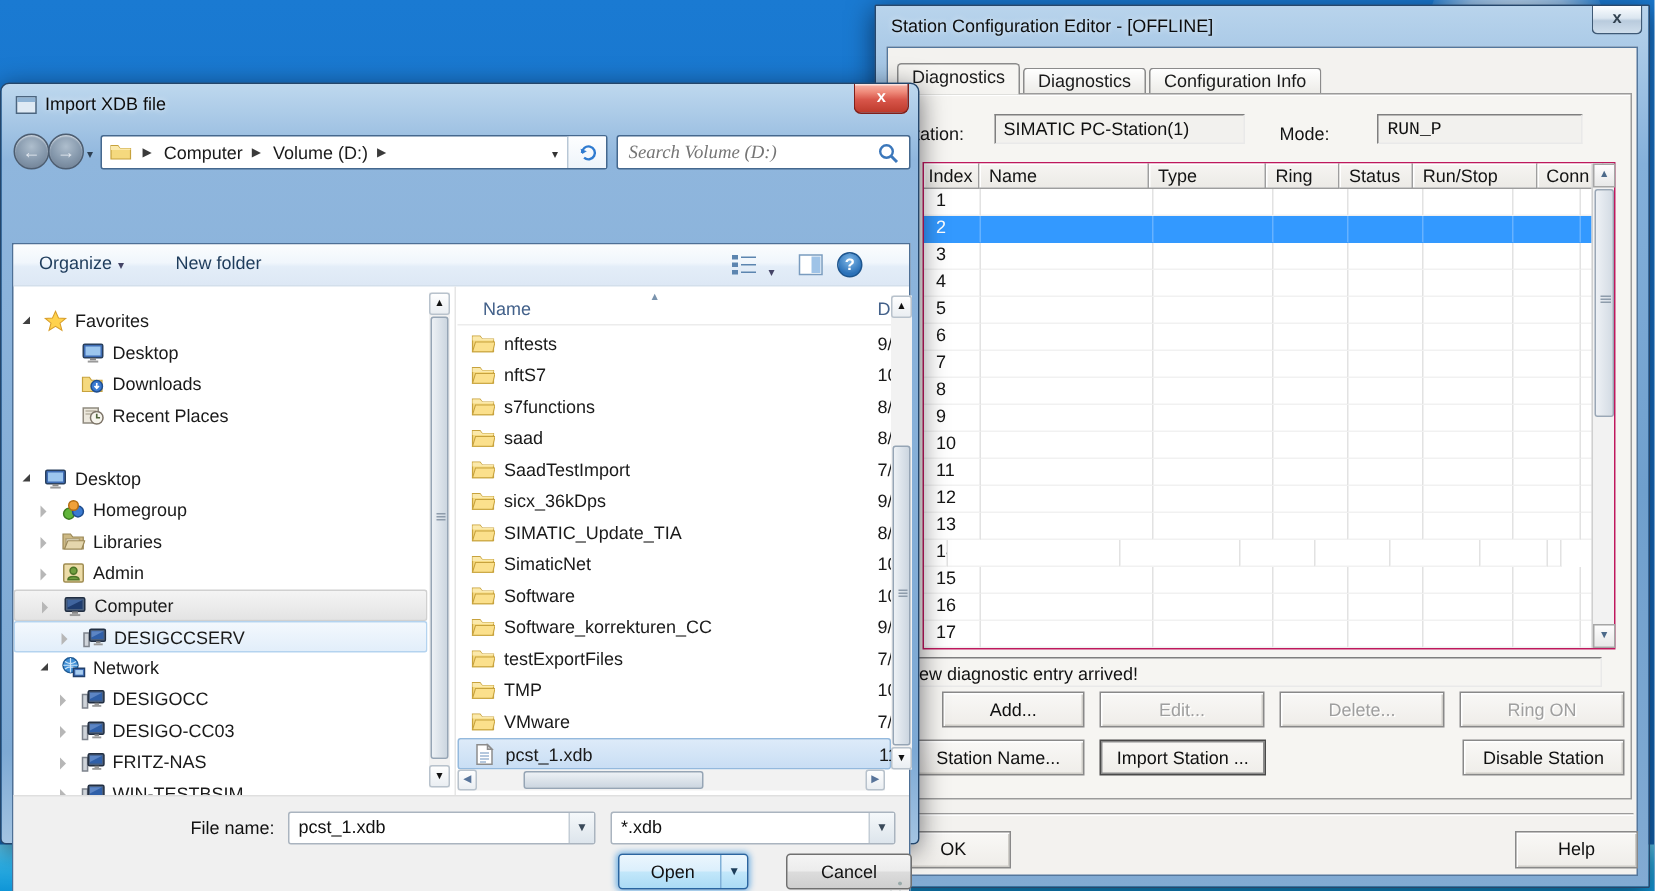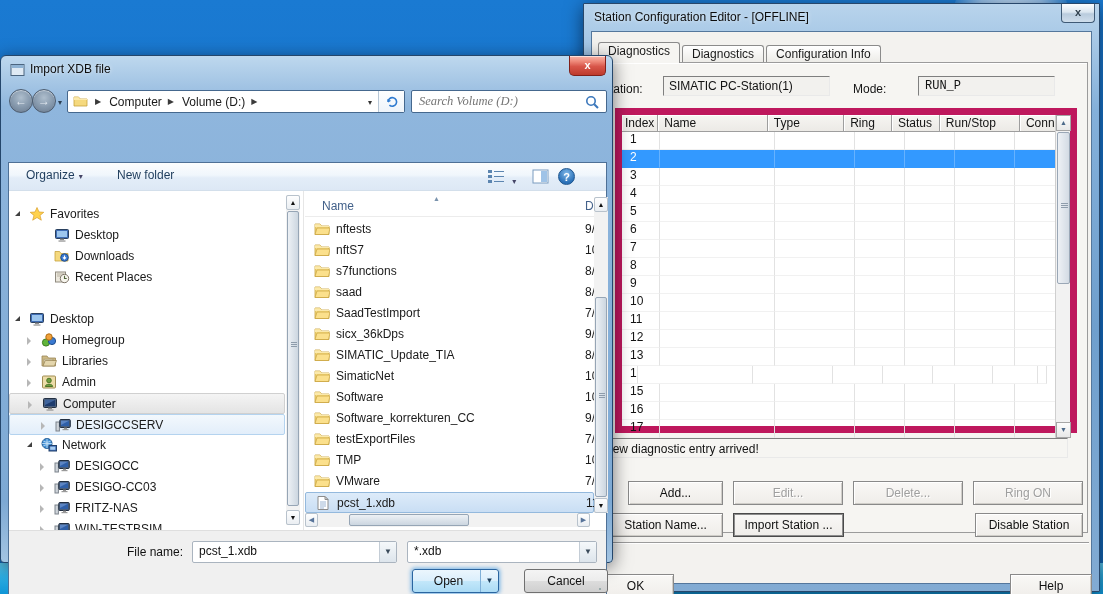--- a/index.html
+++ b/index.html
@@ -44,39 +44,39 @@
     border:1px solid #8b8b8b; border-bottom:none; border-radius:3px 3px 0 0; color:#1a1a1a; }
   .tab.active { height:21px; background:#f6f5f2; position:relative; z-index:3; }
   .tabpage { position:absolute; left:4px; top:30px; width:492px; height:471px;
     background:#f6f5f2; border:1px solid #9b9b9b; box-shadow:inset 1px 1px 0 #ffffff; }
 
   .sunken { background:#f2f1ee; border:1px solid; border-color:#7f7f7f #e9e9e9 #e9e9e9 #7f7f7f; }
   .fld-label { position:absolute; color:#141414; }
 
   
   #grid { position:absolute; left:18px; top:45px; width:462px; height:325px;
-    background:#fff; border:7px solid #be185d; }
+    background:#fff; border:1px solid #be185d; }
   .ghead { display:flex; height:17px; }
   .ghc { background:linear-gradient(180deg,#f6f5f2,#eceae6);
     border-right:1px solid #9e9e9e; border-bottom:1px solid #9e9e9e;
     box-shadow:inset 1px 1px 0 #fff; padding:1px 0 0 6px; overflow:hidden; white-space:nowrap; color:#141414; }
   .grow { display:flex; height:18px; }
   .gc { border-right:1px solid #e2e2e2; border-bottom:1px solid #f1f1f1; padding-left:8px; overflow:hidden; color:#141414; }
   .grow.sel .gc { border-right-color:rgba(255,255,255,.25); border-bottom-color:transparent; color:#fff; }
   #grid-sb { position:absolute; top:0; right:0; width:15px; height:323px; background:#f2f2f2; border-left:1px solid #cfcfcf; }
   .sbtn { width:15px; height:16px; background:linear-gradient(180deg,#fdfdfd,#e8e8e8);
     border:1px solid #a6a6a6; font-size:7px; line-height:14px; text-align:center; color:#4d6a8a; }
   .sb-thumb { position:absolute; left:1px; width:13px; border:1px solid #9aa7b6; border-radius:2px;
     background:linear-gradient(90deg,#eef1f5,#d3dbe4); }
   .sb-grip { position:absolute; left:3px; width:7px; border-top:1px solid #8e9cab; box-shadow:0 2px 0 #8e9cab, 0 4px 0 #8e9cab; }
 
   
   .cbtn { position:absolute; background:linear-gradient(180deg,#f9f8f6,#efede9);
     border:1px solid #898989; box-shadow:inset 1px 1px 0 #fff, inset -1px -1px 0 #cfcdc8;
-    text-align:center; color:#101010; cursor:default;margin-top:20px; }
+    text-align:center; color:#101010; cursor:default; }
   .cbtn.disabled { color:#9f9f9f; text-shadow:1px 1px 0 #fff; }
   .cbtn.focused { border:1px solid #4a4a4a; box-shadow:inset 0 0 0 1px #8c8c8c, inset 1px 1px 0 #fff; }
   .hsep { position:absolute; left:2px; right:2px; height:2px; border-top:1px solid #9b9b9b; border-bottom:1px solid #ffffff; }
 
   
   #import-dlg { left:0; top:55px; width:613px; height:508px;
     background:linear-gradient(180deg,#bed8ee 0%,#8fb6dd 10%,#7da9d4 88%,#a3c4e2 100%);
     border:1px solid #24466b; border-radius:6px 6px 4px 4px; z-index:5; }
   .dlg-icon { position:absolute; left:9px; top:7px; }
 

